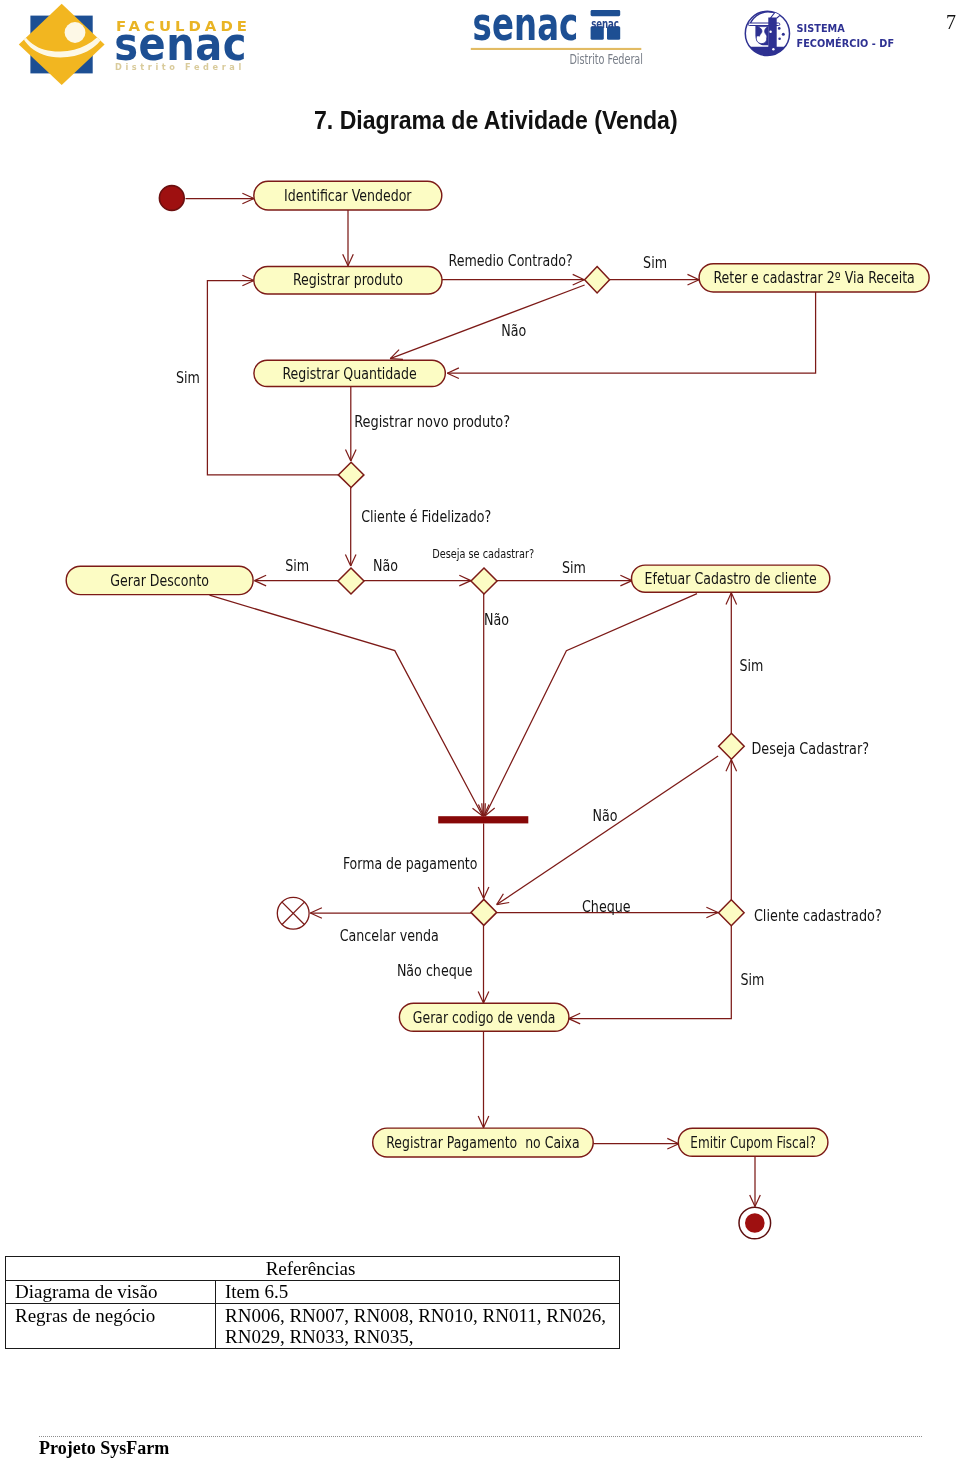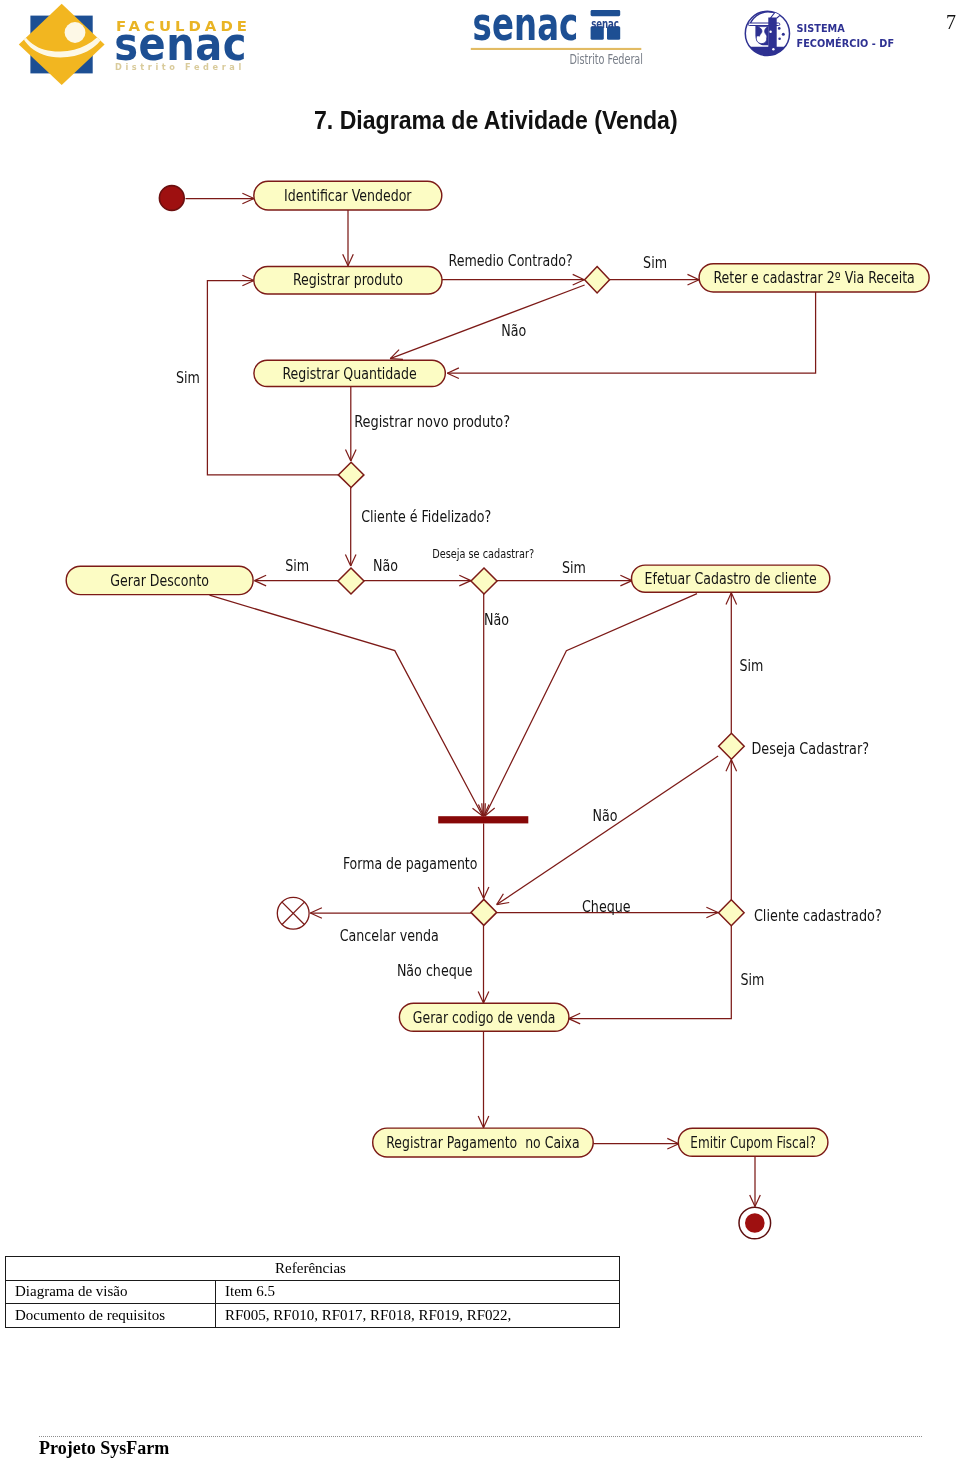--- a/index.html
+++ b/index.html
@@ -6,21 +6,21 @@
   html,body{margin:0;padding:0;}
   body{width:960px;height:1464px;background:#ffffff;font-family:"DejaVu Sans",sans-serif;position:relative;overflow:hidden;}
   .page{position:absolute;left:0;top:0;width:960px;height:1464px;}
   #logo-faculdade-senac-wrap{position:absolute;left:0px;top:0px;}
   #logo-senac-df-wrap{position:absolute;left:470px;top:0px;}
   #logo-fecomercio-wrap{position:absolute;left:742px;top:7.8px;}
   #page-number{position:absolute;left:946px;top:11px;font-family:"Liberation Serif",serif;font-size:20px;color:#111;}
   #doc-title{position:absolute;left:314px;top:108px;font-family:"Liberation Sans",sans-serif;font-weight:bold;font-size:23.1px;color:#111;white-space:nowrap;line-height:1;transform:scaleY(1.09);transform-origin:left top;}
   #diagram-svg{position:absolute;left:0;top:0;}
   #ref-table{position:absolute;left:5px;top:1256px;width:614px;border-collapse:collapse;
-             font-family:"Liberation Serif",serif;font-size:15px;color:#000;table-layout:fixed;}
+             font-family:"Liberation Serif",serif;font-size:19px;color:#000;table-layout:fixed;}
   #ref-table td{border:1px solid #1a1a1a;padding:0.5px 5px 0.5px 9px;vertical-align:top;line-height:21.5px;}
   #ref-table td.l{width:209px;}
   #ref-table td.hdr{text-align:center;padding-left:5px;padding-right:9px;}
   #footer-rule{position:absolute;left:39px;top:1436px;width:883px;border-top:1px dotted #8d8d8d;height:0;}
   #footer-text{position:absolute;left:39px;top:1438px;font-family:"Liberation Serif",serif;font-weight:bold;font-size:18px;color:#000;}
 </style>
 </head>
 <body>
 
 <div class="page">
@@ -253,21 +253,21 @@
       </colgroup>
       <tbody>
     <tr>
       <td class="hdr" colspan="2">Referências</td>
     </tr>
     <tr>
       <td class="l">Diagrama de visão</td>
       <td>Item 6.5</td>
     </tr>
     <tr>
-      <td class="l">Documento de requisitos</td>
-      <td>RF005, RF010, RF017, RF018, RF019, RF022,</td>
+      <td class="l">Regras de negócio</td>
+      <td>RN006, RN007, RN008, RN010, RN011, RN026, RN029, RN033, RN035,</td>
     </tr>
   </tbody>
     </table>
 
   <div id="footer-rule"></div>
   <div id="footer-text">Projeto SysFarm</div>
 </div>
 
 </body></html>

